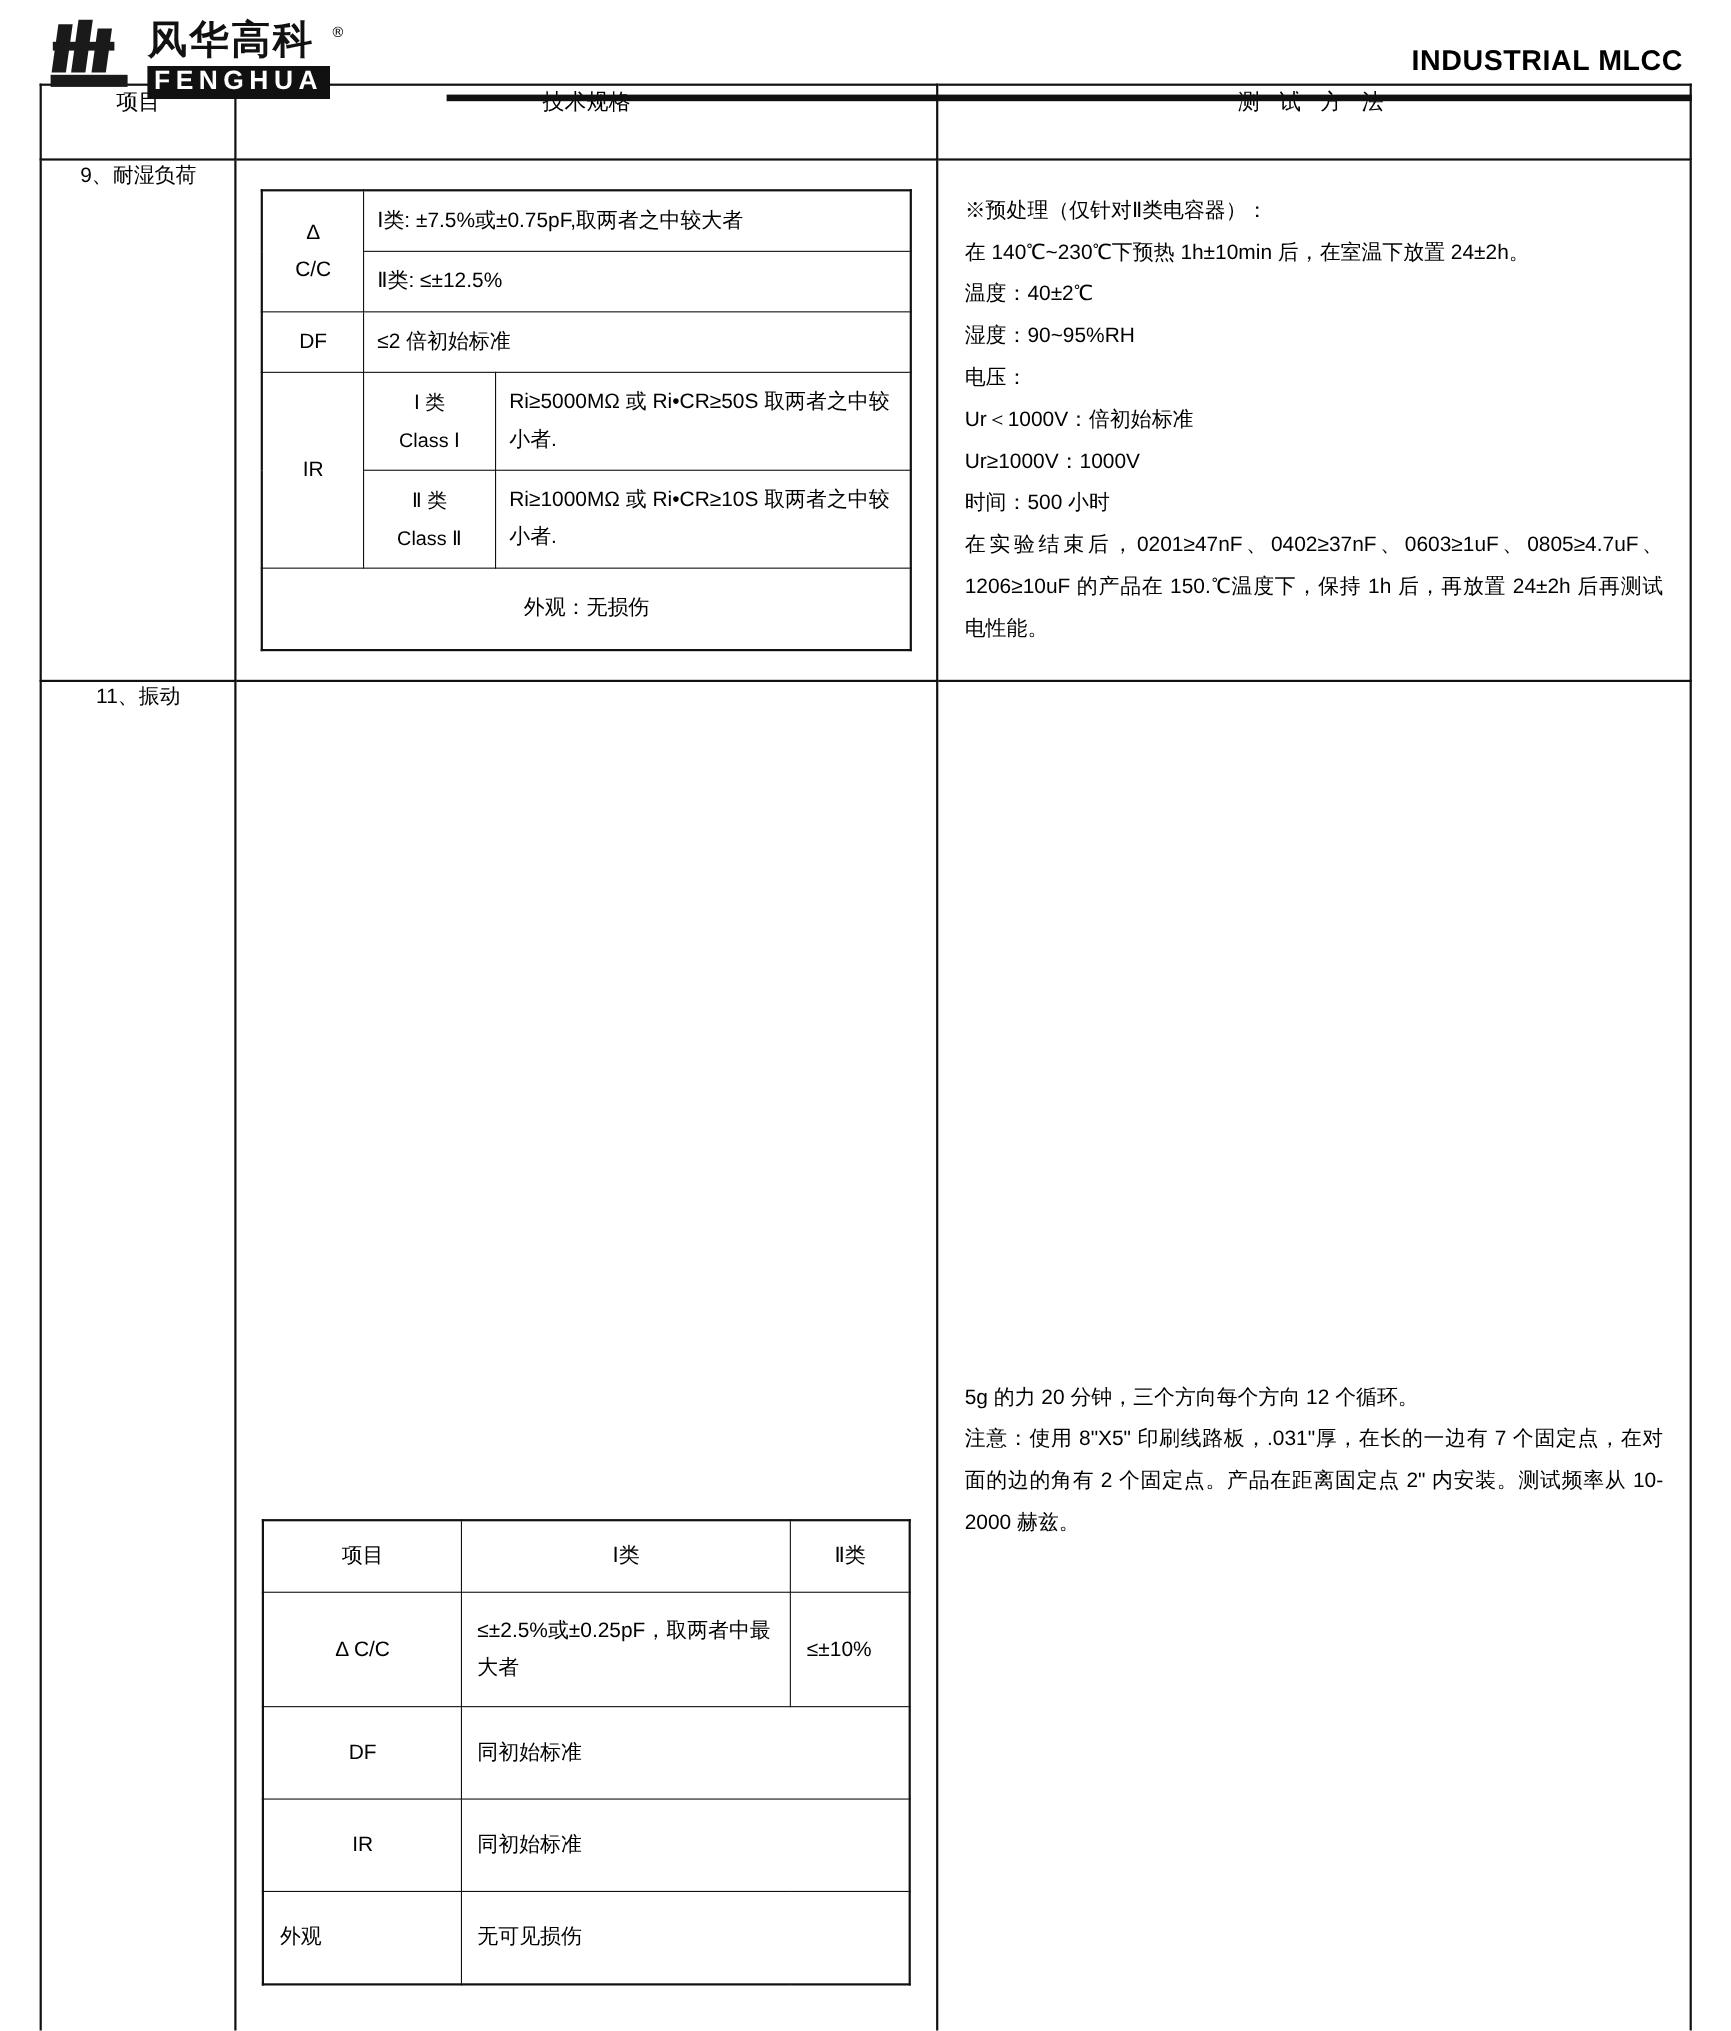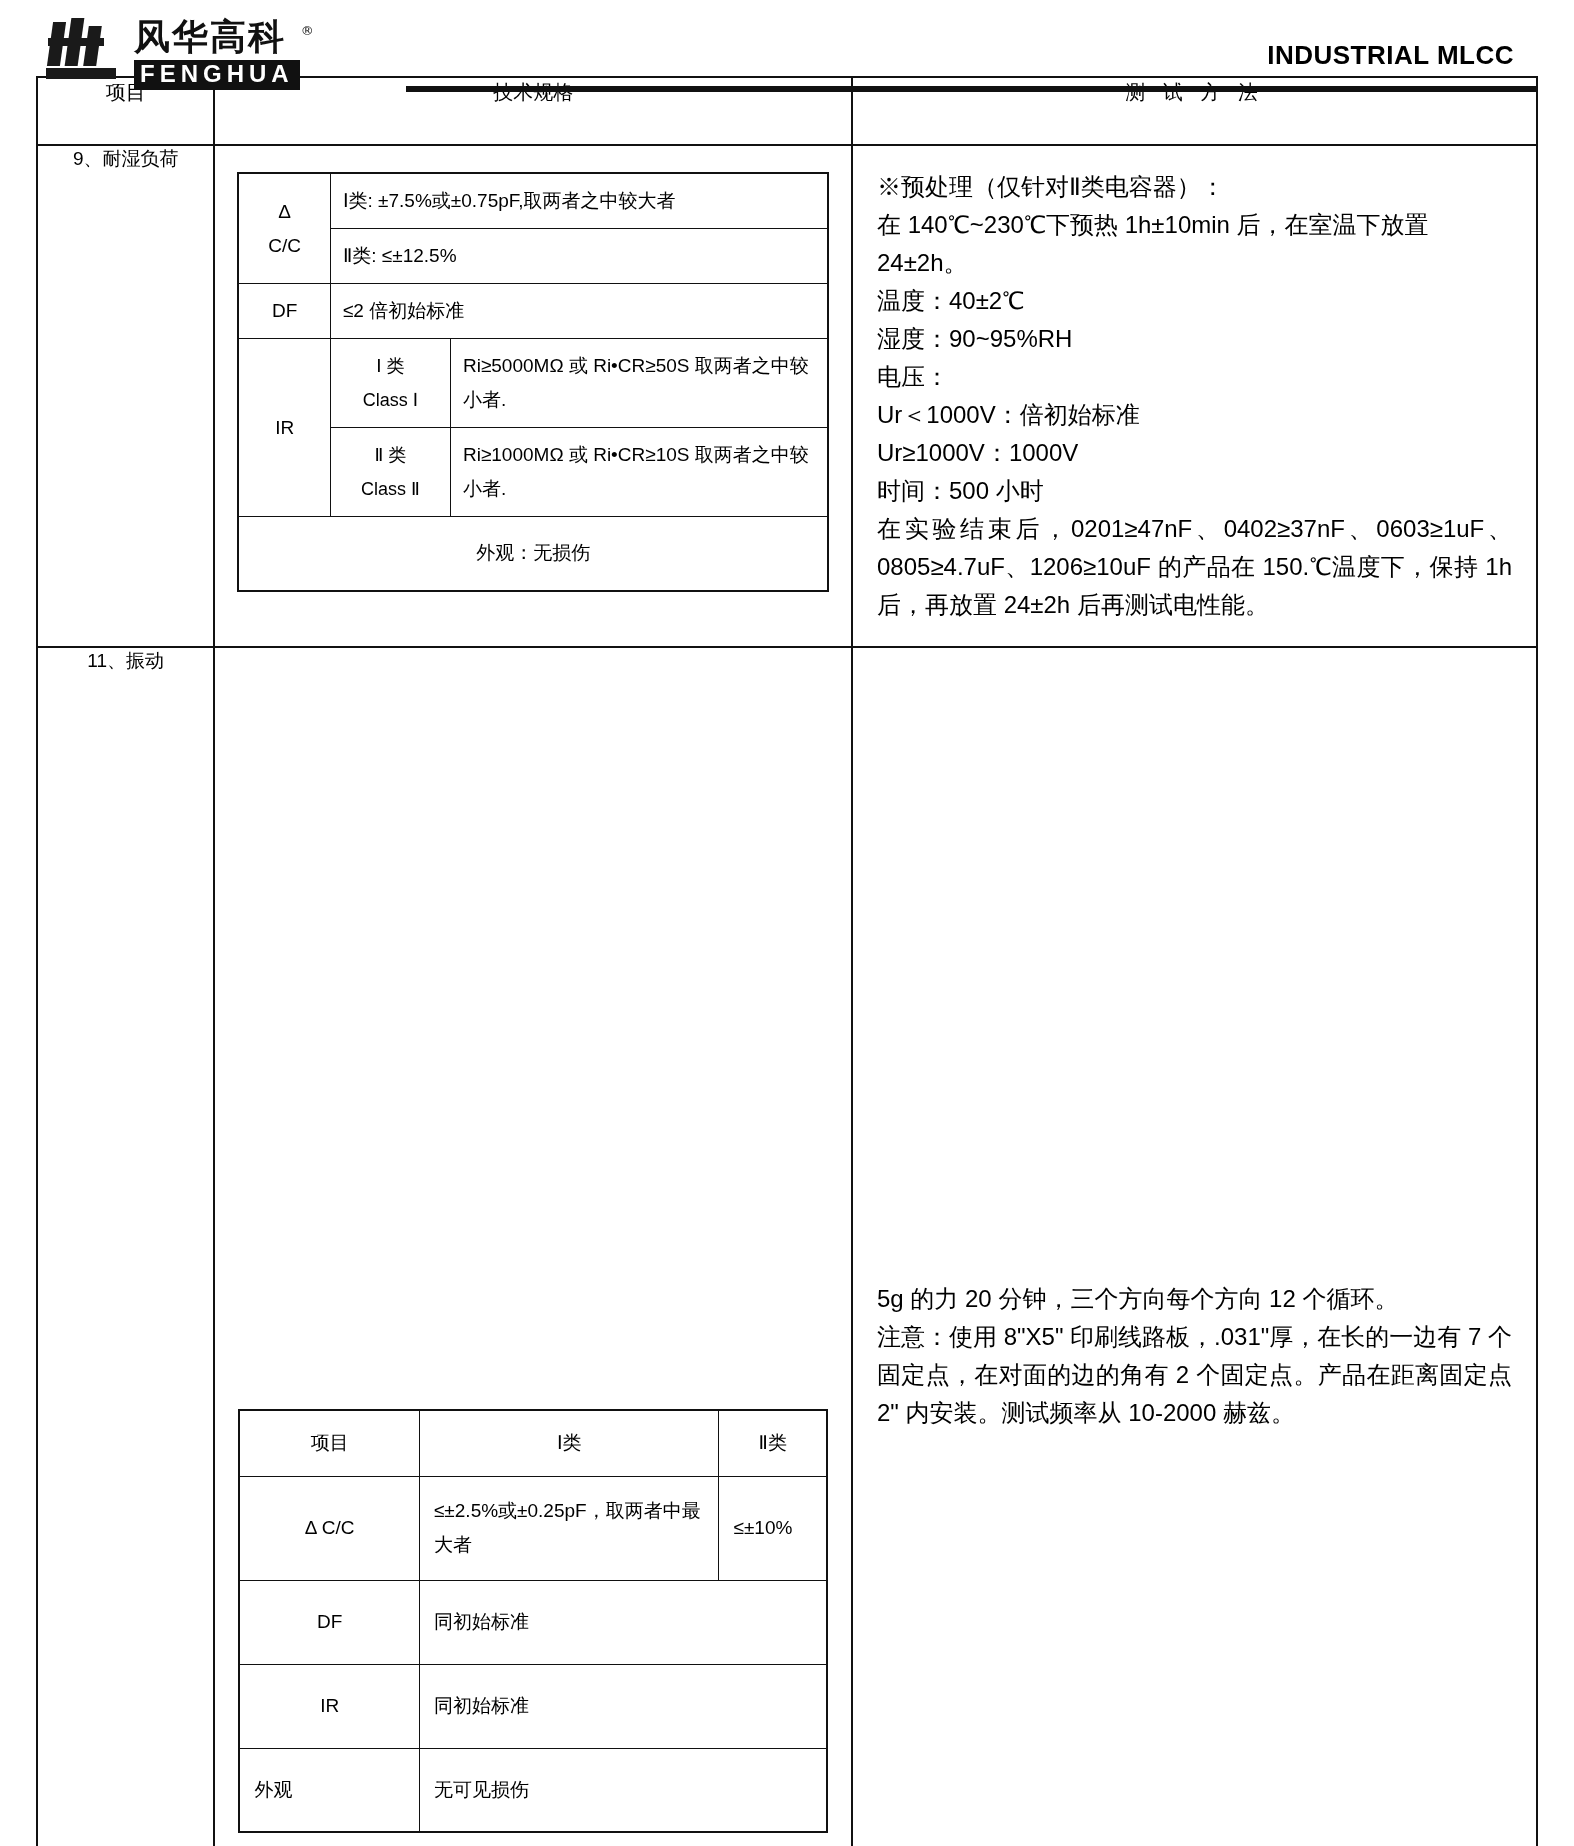--- a/index.html
+++ b/index.html
@@ -64,21 +64,21 @@
     color: #fff;
     font-weight: bold;
     font-size: 24px;
     letter-spacing: 5px;
     padding: 1px 6px 3px 6px;
     margin-top: 4px;
     line-height: 26px;
   }
   .header-title {
     position: absolute;
-    right: 24px;
+    right: 8px;
     top: 40px;
     font-weight: bold;
     font-size: 26px;
     letter-spacing: 0.5px;
   }
   .header-rule {
     position: absolute;
     left: 370px;
     right: 0px;
     top: 86px;
@@ -111,21 +111,21 @@
 
   .item-cell {
     text-align: center;
     font-size: 19px;
     vertical-align: middle;
     padding: 0 6px;
   }
   .spec-cell { padding: 26px 22px 26px 22px; }
   .method-cell {
     padding: 22px 24px;
-    font-size: 24px;
+    font-size: 19px;
     line-height: 38px;
     vertical-align: middle;
     margin-left: 44px;
   }
   .method-cell p { margin: 0; }
   .method-cell.mid { vertical-align: middle; }
 
   
   table.inner {
     border-collapse: collapse;

